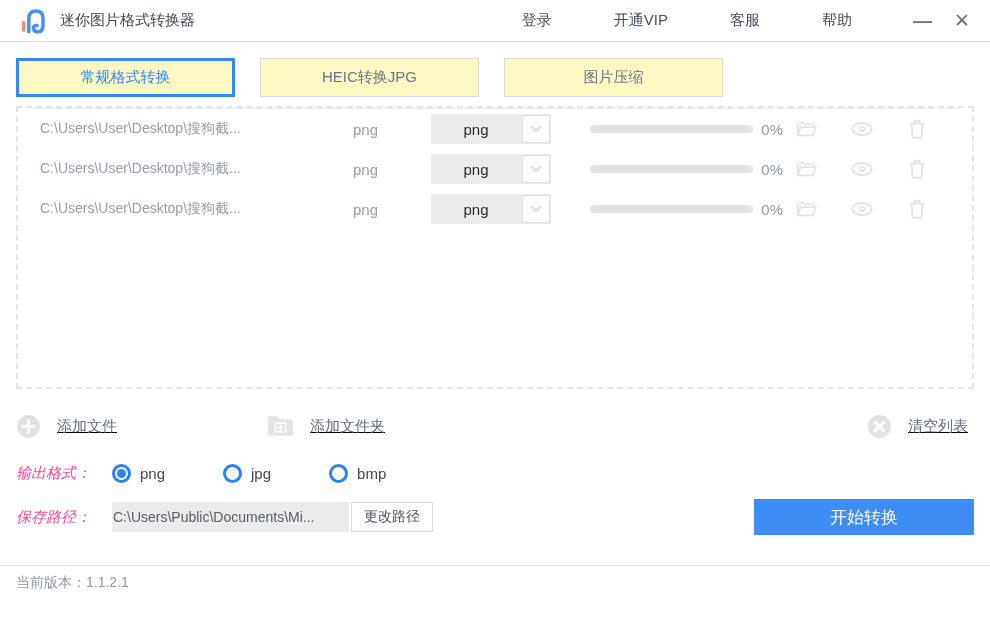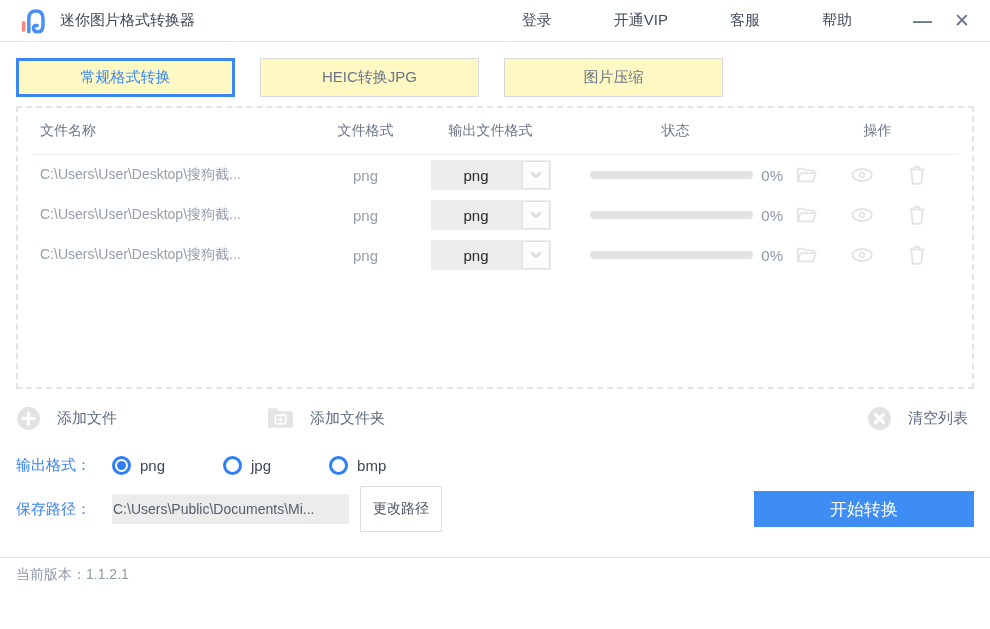--- a/index.html
+++ b/index.html
@@ -42,41 +42,41 @@
   .select-value { flex:1; text-align:center; color:#2b2b2b; font-size:15px; }
   .select-arrow { width:28px; height:28px; margin-right:1px; background:#fdfdfd;
     border:1px solid #e0e0e0; display:flex; align-items:center; justify-content:center; }
   .cell-status { display:flex; align-items:center; gap:8px; padding-left:22px; }
   .progress { width:165px; height:8px; border-radius:4px; background:#e3e3e3; }
   .progress-label { font-size:15px; color:#8e98a5; }
   .cell-ops { display:flex; align-items:center; justify-content:space-between; padding:0 44px 0 12px; }
   .op-icon { cursor:pointer; display:flex; }
 
   
-  .actions { display:flex; align-items:center; margin-top:14px; height:30px; }
+  .actions { display:flex; align-items:center; margin-top:22px; height:30px;text-decoration:underline; }
   .action { display:flex; align-items:center; gap:16px; font-size:15px; color:#5f6b7d; cursor:pointer; }
   .action.folder { margin-left:150px; }
   .action.clear { margin-left:auto; margin-right:6px; }
 
   
   .format-row { display:flex; align-items:center; margin-top:18px; height:28px; }
-  .row-label { font-size:15px; color:#3b82f6; width:96px; }
+  .row-label { font-size:15px; color:#ec4899; width:96px;font-style:italic; }
   .radio-opt { display:flex; align-items:center; gap:9px; cursor:pointer; margin-right:58px; }
   .radio { width:19px; height:19px; border-radius:50%; border:3px solid #2f7ff7; background:#fff;
     display:flex; align-items:center; justify-content:center; }
   .radio .dot { width:9px; height:9px; border-radius:50%; background:#2f7ff7; display:none; }
   .radio.checked .dot { display:block; }
   .radio-text { font-size:15px; color:#3f4654; }
 
   
   .path-row { display:flex; align-items:center; margin-top:12px; height:36px; }
   .path-field { width:237px; height:30px; background:#ececec; color:#555e6b; font-size:14px;
     display:flex; align-items:center; padding:0 1px; white-space:nowrap; overflow:hidden; }
-  .change-btn { height:46px; padding:0 12px; background:#fff; border:1px solid #dcdcdc;
-    font-size:14px; color:#4a5261; display:flex; align-items:center; cursor:pointer; margin-left:11px; }
+  .change-btn { height:30px; padding:0 12px; background:#fff; border:1px solid #dcdcdc;
+    font-size:14px; color:#4a5261; display:flex; align-items:center; cursor:pointer; margin-left:2px; }
   .start-btn { margin-left:auto; width:220px; height:36px; background:#3d8df5; color:#fff;
     font-size:17px; display:flex; align-items:center; justify-content:center; cursor:pointer; }
 
   
   .footer { margin-top:30px; border-top:1px solid #e2e2e2; padding:8px 16px;
     font-size:14px; color:#8e98a5; }
 </style>
 </head>
 <body>
 
@@ -100,27 +100,20 @@
 
 <div class="content">
 
   <div class="tabs">
     <div class="tab active">常规格式转换</div>
     <div class="tab">HEIC转换JPG</div>
     <div class="tab">图片压缩</div>
   </div>
 
   <div class="panel">
-    <div class="grid-row thead">
-      <div class="cell name">文件名称</div>
-      <div class="cell">文件格式</div>
-      <div class="cell">输出文件格式</div>
-      <div class="cell">状态</div>
-      <div class="cell">操作</div>
-    </div>
     <div class="header-sep"></div>
 
     <div class="grid-row trow">
       <div class="cell-name">C:\Users\User\Desktop\搜狗截...</div>
       <div class="cell-format">png</div>
       <div class="cell-output">
         <div class="select">
           <span class="select-value">png</span>
           <span class="select-arrow">
             <svg width="14" height="14" viewBox="0 0 14 14">

